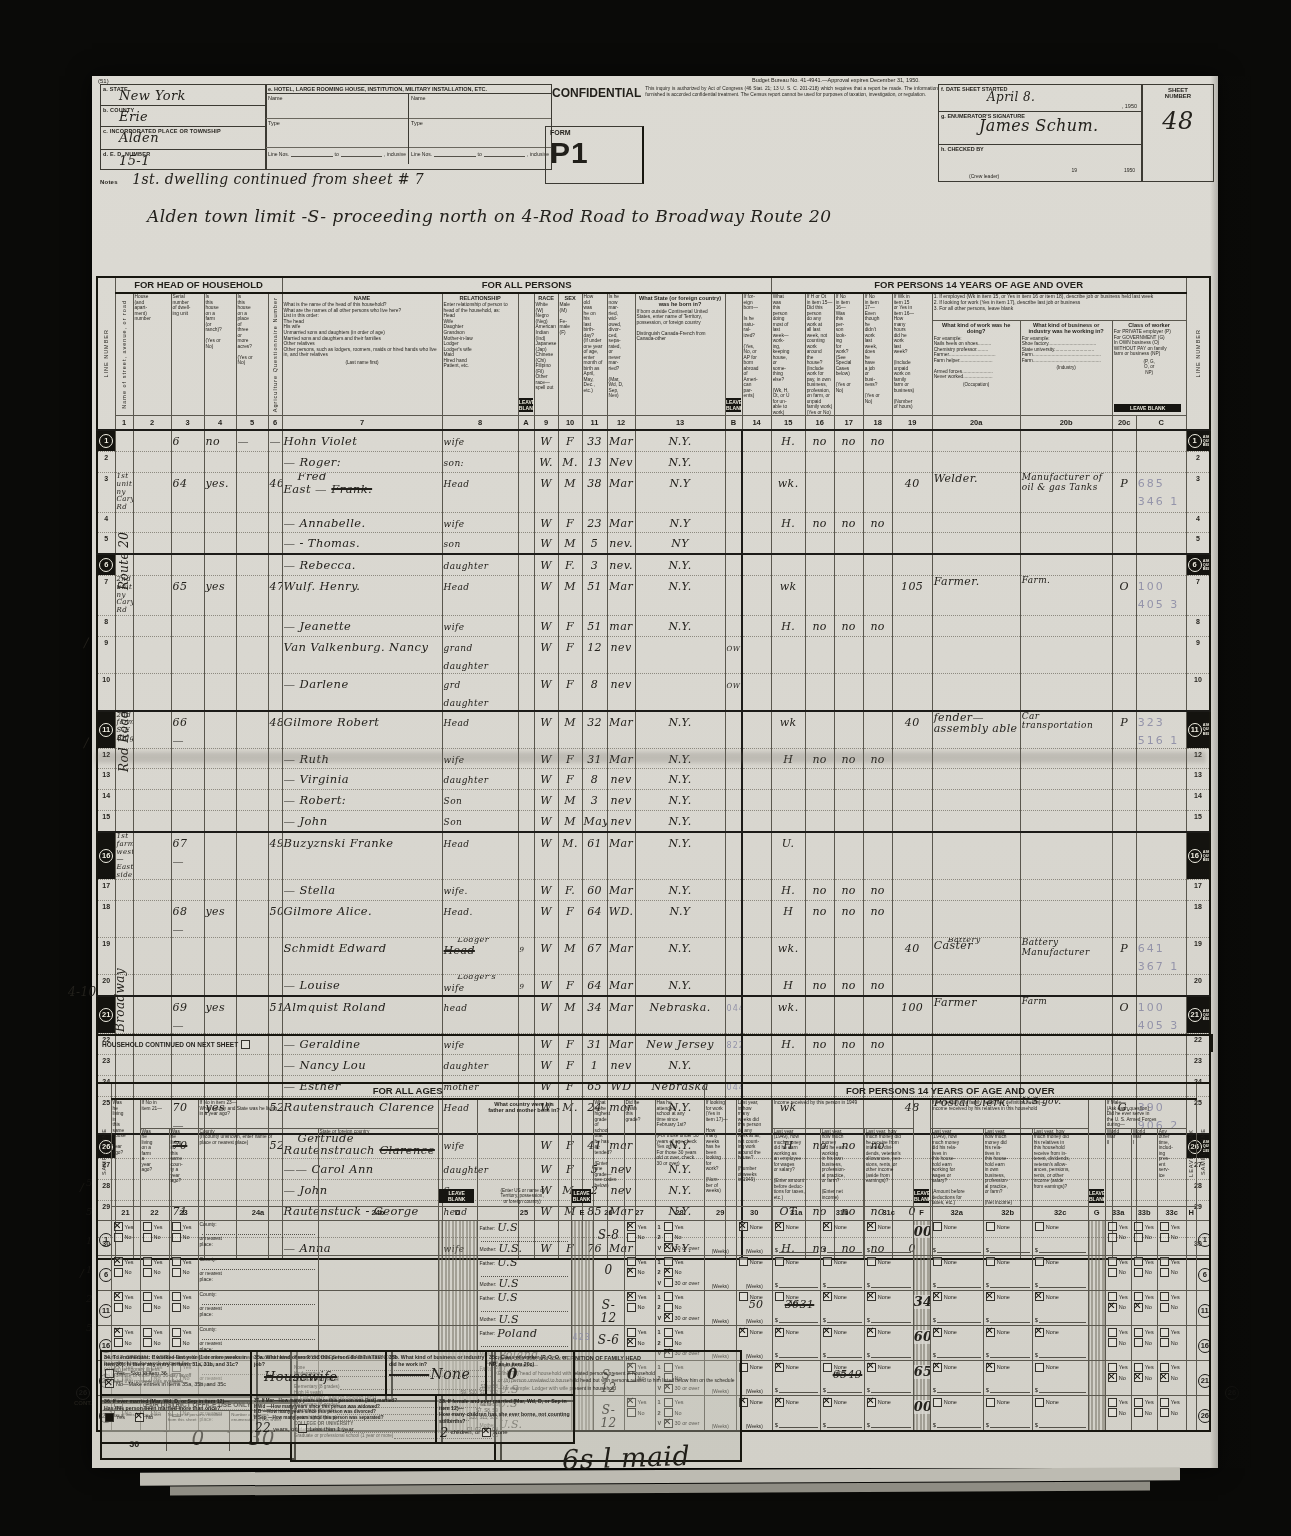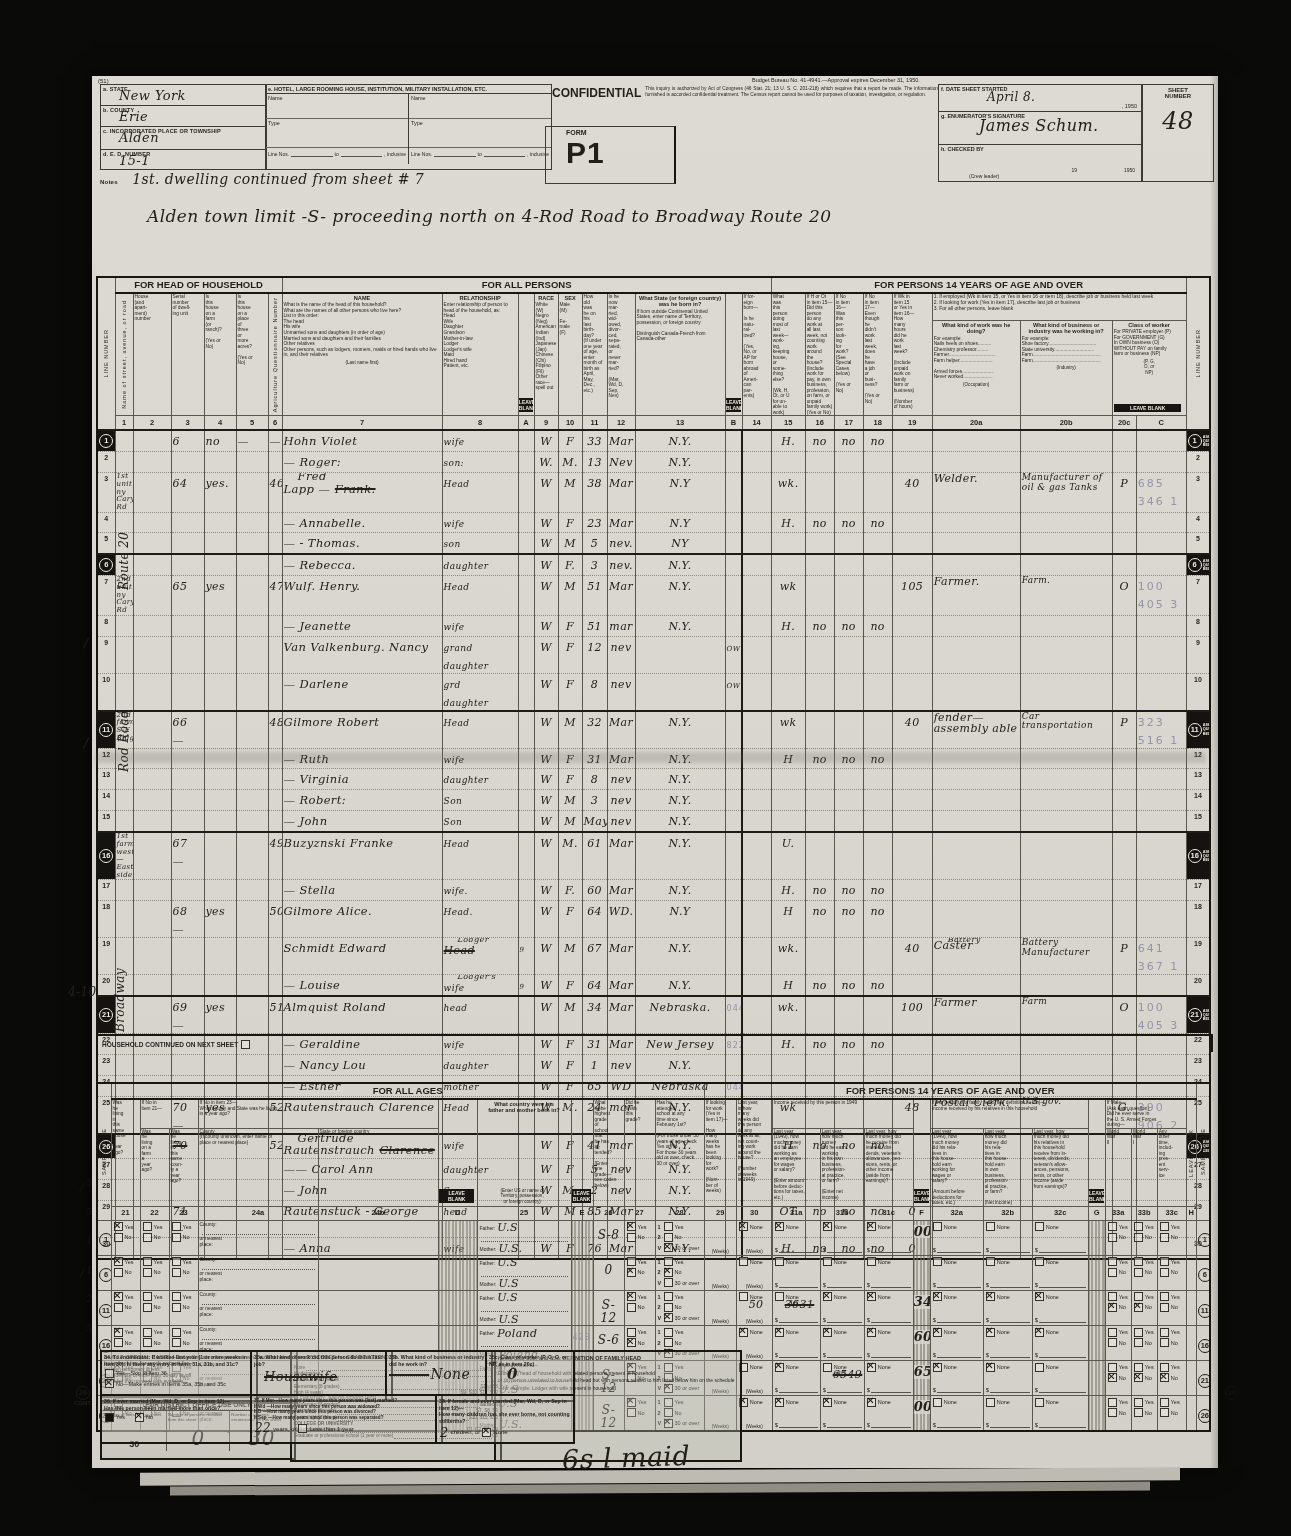--- a/index.html
+++ b/index.html
@@ -30,21 +30,21 @@
   .hotel-title{font-size:5.5px;font-weight:bold;border-bottom:1px solid #3c3a33;padding:1px 2px;}
   .hotel-cols{display:flex;height:70px;}
   .hcol{flex:1;border-right:1px solid #3c3a33;position:relative;}
   .hcol:last-child{border-right:none;}
   .hrowl{border-bottom:1px solid #6a675e;height:22px;font-size:5.5px;padding:1px 2px;}
   .hlinenos{font-size:5px;padding:2px 2px;display:flex;gap:2px;align-items:flex-end;}
   .uline{flex:1;border-bottom:1px solid #55524a;height:6px;}
   .conf-block{position:absolute;left:460px;top:10px;width:386px;height:36px;display:flex;gap:4px;}
   .conf-label{font-size:12px;font-weight:bold;white-space:nowrap;}
   .conf-text{font-size:4.8px;line-height:1.25;text-align:justify;}
-  .form-box{position:absolute;left:453px;top:50px;width:88px;height:52px;border:1px solid #3c3a33;border-right:2px solid #17160f;padding:2px 20px;}
+  .form-box{position:absolute;left:453px;top:50px;width:88px;height:52px;border:1px solid #3c3a33;border-right:2px solid #17160f;padding:2px 4px;}
   .form-word{font-size:7px;font-weight:bold;}
   .form-p1{font-size:30px;font-weight:bold;letter-spacing:1px;font-family:"Liberation Sans",sans-serif;}
   .dept-block{position:absolute;left:548px;top:52px;width:298px;text-align:center;}
   .dept1{font-size:10px;font-weight:bold;}
   .dept2{font-size:8px;font-weight:bold;}
   .census-title{font-size:16px;font-weight:bold;margin-top:4px;letter-spacing:.3px;}
   .form-code{position:absolute;right:-2px;top:-12px;font-size:5px;}
   .date-box{position:absolute;left:846px;top:8px;width:202px;height:96px;border:1px solid #3c3a33;}
   .dfld{position:relative;border-bottom:1px solid #3c3a33;}
   .dlbl{font-size:5.5px;font-weight:bold;padding:1px 2px;}
@@ -718,21 +718,21 @@
                 <div class="hw tinyhw pre">1st unit
 ny Cary Rd</div>
               </td>
               <td></td>
               <td><span class="hw">64</span></td>
               <td><span class="hw">yes.</span></td>
               <td></td>
               <td><span class="hw">46</span></td>
               <td class="namecell">
                 <div class="hw above">Fred</div>
-                <div class="nline"><span class="hw">Lapp —</span> <span class="hw strike">Frank.</span></div>
+                <div class="nline"><span class="hw">East —</span> <span class="hw strike">Frank.</span></div>
               </td>
               <td class="relcell">
                 <div class="nline"><span class="hw pre smallhw">Head</span></div>
               </td>
               <td></td>
               <td class="ctr"><span class="hw">W</span></td>
               <td class="ctr"><span class="hw">M</span></td>
               <td class="ctr"><span class="hw">38</span></td>
               <td class="ctr"><span class="hw">Mar</span></td>
               <td class="ctr"><span class="hw">N.Y</span></td>

